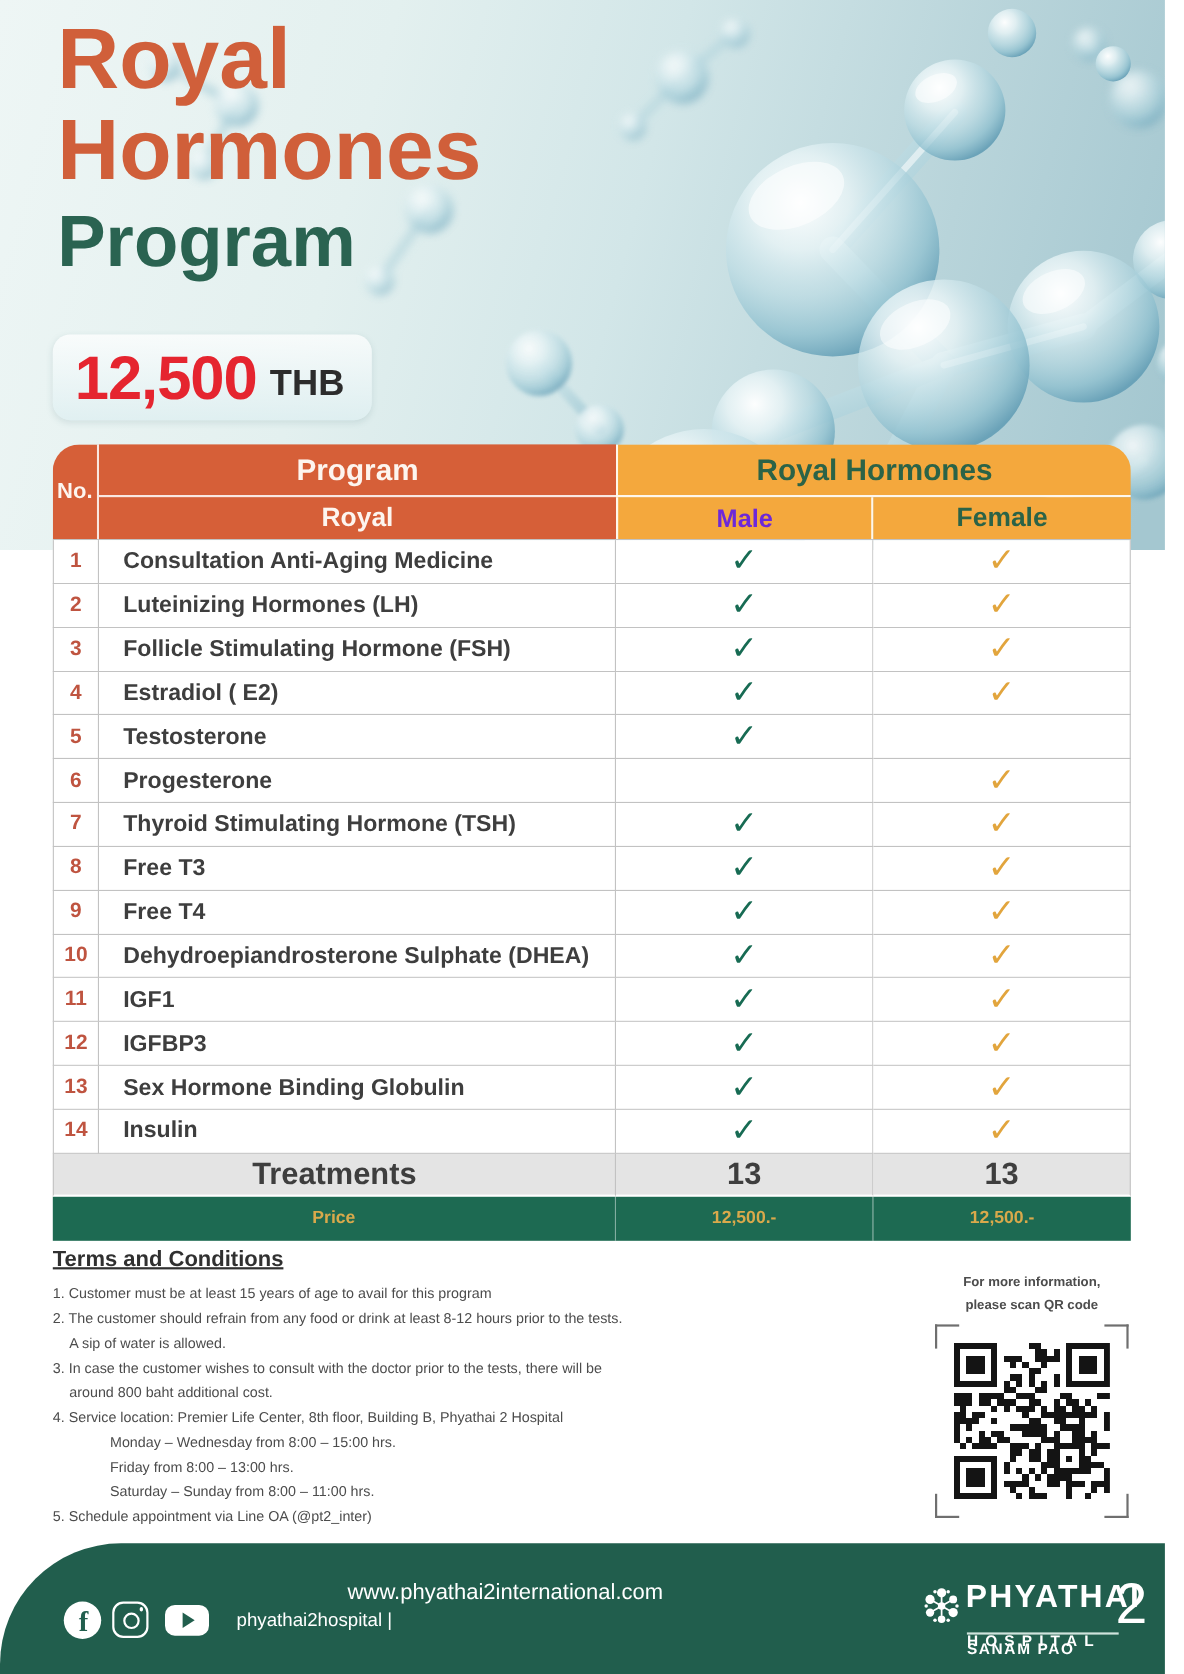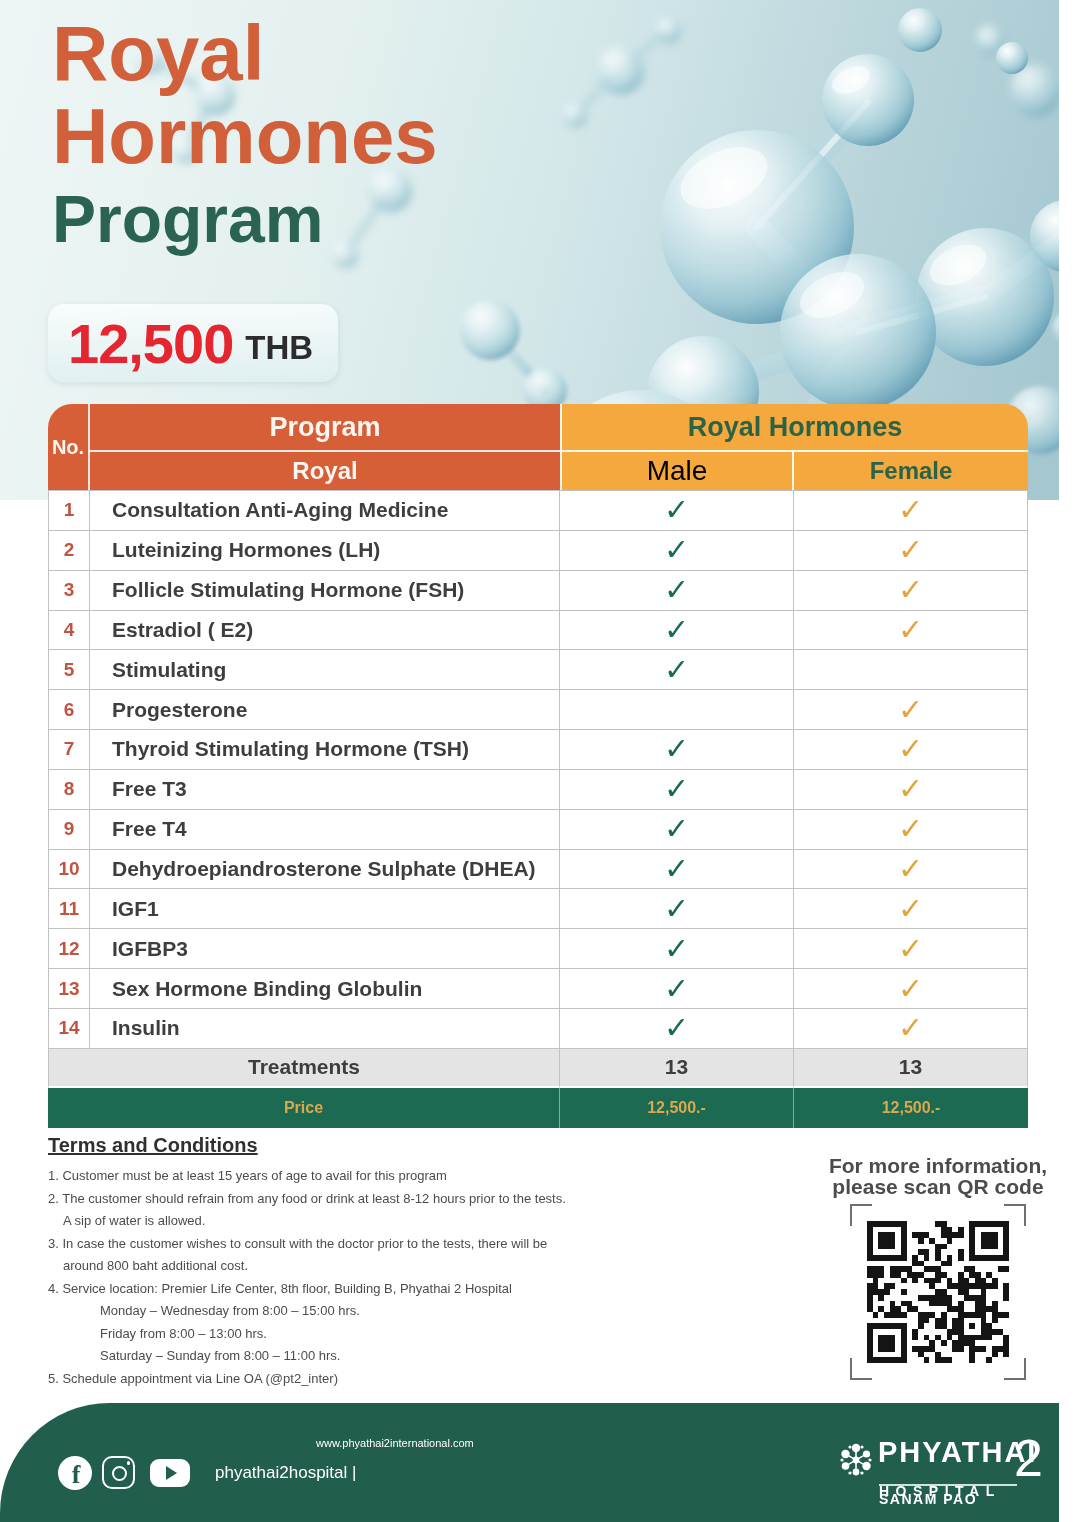--- a/index.html
+++ b/index.html
@@ -27,70 +27,70 @@
   .htable{position:absolute;left:48px;top:404px;width:980px;}
   .thead{display:grid;grid-template-columns:42px 470px 234px 234px;grid-template-rows:48px 38px;}
   .hc{display:flex;align-items:center;justify-content:center;box-sizing:border-box;}
   .hdr-no{grid-row:1/3;grid-column:1;background:#d65f38;color:#fdf5ef;font-weight:700;font-size:20px;
     border-top-left-radius:24px;border-right:2px solid rgba(255,255,255,.85);}
   .hdr-program{grid-row:1;grid-column:2;background:#d65f38;color:#fdf5ef;font-weight:700;font-size:27px;
     border-bottom:2px solid rgba(255,255,255,.85);}
   .hdr-item{grid-row:2;grid-column:2;background:#d65f38;color:#fdf5ef;font-weight:700;font-size:24px;}
   .hdr-group{grid-row:1;grid-column:3/5;background:#f4a83d;color:#2b6347;font-weight:800;font-size:27px;
     border-top-right-radius:24px;border-bottom:2px solid rgba(255,255,255,.9);border-left:2px solid rgba(255,255,255,.9);}
-  .hdr-male{grid-row:2;grid-column:3;background:#f4a83d;color:#000000;font-weight:400;font-size:28px;
+  .hdr-male{grid-row:2;grid-column:3;background:#f4a83d;color:#6d28d9;font-weight:700;font-size:23px;
     border-left:2px solid rgba(255,255,255,.9);border-right:2px solid rgba(255,255,255,.9);}
   .hdr-female{grid-row:2;grid-column:4;background:#f4a83d;color:#2b6347;font-weight:800;font-size:24px;}
 
   .tbody{display:grid;grid-template-columns:42px 470px 234px 234px;grid-auto-rows:39.85px;
     border-top:1px solid #c2c2c2;}
   .cell{background:#ffffff;display:flex;align-items:center;box-sizing:border-box;
     border-bottom:1px solid #c2c2c2;border-right:1px solid #c2c2c2;}
   .cell.first{border-left:1px solid #c2c2c2;}
   .cell.last{border-right:1px solid #c2c2c2;}
   .cell.no{justify-content:center;color:#bf5440;font-weight:700;font-size:19px;}
   .cell.item{padding-left:22px;color:#3e3e3e;font-weight:700;font-size:21px;}
   .cell.chk{justify-content:center;}
   .ck{font-size:30px;font-weight:400;line-height:1;font-family:"DejaVu Sans",sans-serif;}
   .ck-m{color:#176b53;}
   .ck-f{color:#e2a53d;}
 
   .trow-treat{display:grid;grid-template-columns:512px 234px 234px;height:39px;}
   .tc{background:#e4e4e4;display:flex;align-items:center;justify-content:center;box-sizing:border-box;
-    border-bottom:2px solid #ffffff;border-right:1px solid #c2c2c2;color:#3e3e3e;font-weight:700;font-size:21px;}
+    border-bottom:2px solid #ffffff;border-right:1px solid #c2c2c2;color:#3e3e3e;font-weight:700;font-size:28px;}
   .tc.first{border-left:1px solid #c2c2c2;}
   .tc.last{border-right:1px solid #c2c2c2;}
 
   .trow-price{display:grid;grid-template-columns:512px 234px 234px;height:40px;}
   .pc{background:#1d6a52;display:flex;align-items:center;justify-content:center;box-sizing:border-box;
     border-right:1px solid rgba(255,255,255,.45);color:#d9a94b;font-weight:800;font-size:16px;}
   .pc:last-child{border-right:none;}
 
   
   .terms{position:absolute;left:48px;top:1134px;width:730px;color:#4c4c4c;}
   .terms-heading{font-size:20px;font-weight:700;color:#303030;text-decoration:underline;margin-bottom:8px;}
   .tline{font-size:13px;line-height:22.5px;}
   .ind-1{padding-left:15px;}
   .ind-2{padding-left:52px;}
 
   
   .qr-caption{position:absolute;left:820px;top:1155px;width:236px;text-align:center;
-    font-size:21px;font-weight:700;color:#4c4c4c;line-height:21px;}
+    font-size:12px;font-weight:700;color:#4c4c4c;line-height:21px;}
   .qr-frame{position:absolute;left:850px;top:1204px;width:176px;height:176px;}
   .qbr{position:absolute;width:20px;height:20px;}
   .qbr.tl{left:0;top:0;border-left:2.5px solid #6f6f6f;border-top:2.5px solid #6f6f6f;}
   .qbr.tr{right:0;top:0;border-right:2.5px solid #6f6f6f;border-top:2.5px solid #6f6f6f;}
   .qbr.bl{left:0;bottom:0;border-left:2.5px solid #6f6f6f;border-bottom:2.5px solid #6f6f6f;}
   .qbr.br{right:0;bottom:0;border-right:2.5px solid #6f6f6f;border-bottom:2.5px solid #6f6f6f;}
   .qr-code{position:absolute;left:17px;top:17px;width:142px;height:142px;background:#fff;}
 
   
   .footer{position:absolute;left:0;top:1403px;width:1076px;height:119px;background:#215e4d;
     border-top-left-radius:110px;}
-  .site-url{position:absolute;left:316px;top:1437px;color:#ffffff;font-size:11px;}
+  .site-url{position:absolute;left:316px;top:1437px;color:#ffffff;font-size:20px;}
   .social-handle{position:absolute;left:215px;top:1463px;color:#ffffff;font-size:17px;}
   .fb-icon{position:absolute;left:58px;top:1456px;width:34px;height:34px;border-radius:50%;background:#ffffff;
     display:flex;align-items:flex-end;justify-content:center;overflow:hidden;}
   .fb-f{color:#215e4d;font-size:26px;font-weight:800;font-family:"Liberation Serif",serif;line-height:30px;transform:translateX(1px);}
   .ig-icon{position:absolute;left:102px;top:1456px;width:33px;height:33px;border:2.5px solid #ffffff;border-radius:10px;box-sizing:border-box;}
   .ig-lens{position:absolute;left:8px;top:8px;width:11px;height:11px;border:2.5px solid #ffffff;border-radius:50%;}
   .ig-dot{position:absolute;right:3px;top:3px;width:3.5px;height:3.5px;border-radius:50%;background:#ffffff;}
   .yt-icon{position:absolute;left:150px;top:1459px;width:40px;height:28px;border-radius:9px;background:#ffffff;
     display:flex;align-items:center;justify-content:center;}
   .yt-play{width:0;height:0;border-left:11px solid #215e4d;border-top:7px solid transparent;border-bottom:7px solid transparent;margin-left:2px;}
@@ -235,21 +235,21 @@
         </div>
         <div class="cell no first">4</div>
         <div class="cell item">Estradiol ( E2)</div>
         <div class="cell chk">
           <span class="ck ck-m">✓</span>
         </div>
         <div class="cell chk last">
           <span class="ck ck-f">✓</span>
         </div>
         <div class="cell no first">5</div>
-        <div class="cell item">Stimulating</div>
+        <div class="cell item">Testosterone</div>
         <div class="cell chk">
           <span class="ck ck-m">✓</span>
         </div>
         <div class="cell chk last"></div>
         <div class="cell no first">6</div>
         <div class="cell item">Progesterone</div>
         <div class="cell chk"></div>
         <div class="cell chk last">
           <span class="ck ck-f">✓</span>
         </div>

